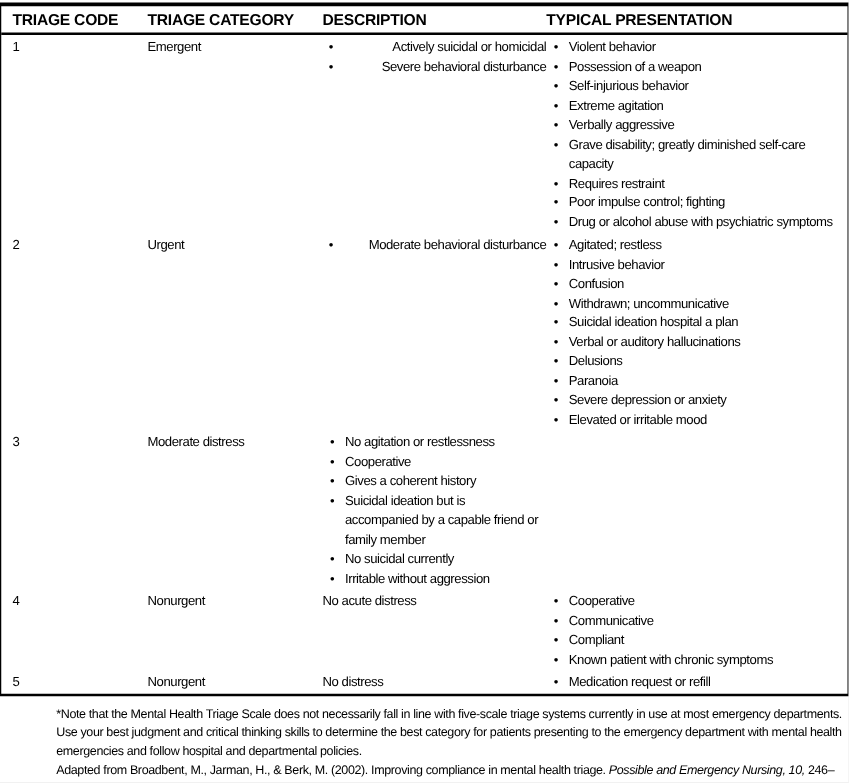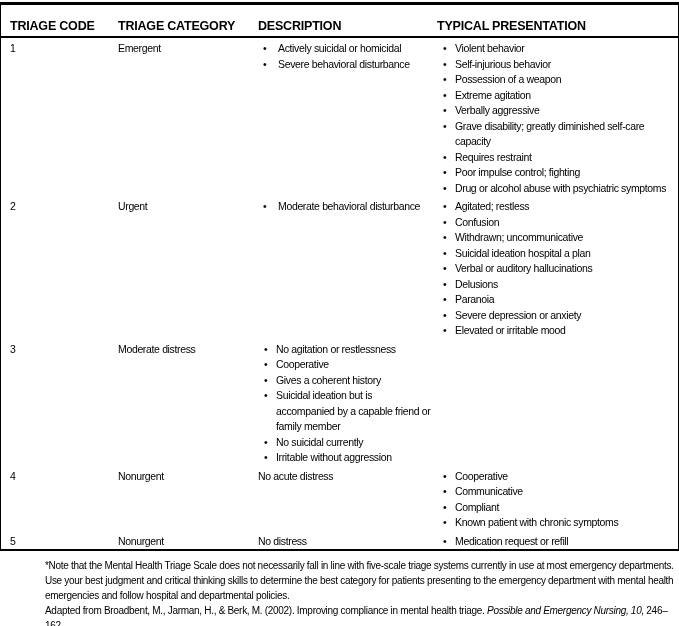--- a/index.html
+++ b/index.html
@@ -16,21 +16,21 @@
     margin-top: 2px;
     border-top: 3px solid #000;
     border-left: 1px solid #000;
     border-right: 1px solid #000;
     border-bottom: 2px solid #000;
   }
   .row {
     display: grid;
     grid-template-columns: 117px 140px 179px auto;
   }
-  .hrow { border-bottom: 2px solid #000; margin-top: 10px; }
+  .hrow { border-bottom: 2px solid #000; }
   .hcell {
     font-weight: bold;
     font-size: 12.5px;
     letter-spacing: -0.2px;
     padding: 4px 0 3px 0;
     white-space: nowrap;
   }
   .c1pad { padding-left: 9px; }
   .brow .cell {
     font-size: 10.5px;
@@ -49,21 +49,21 @@
   }
   .blist .bullet::before {
     content: "\2022";
     position: absolute;
     left: 5px;
     top: 0;
   }
   .c4 .blist .bullet { padding-left: 18px; padding-right: 4px; }
   .c4 .blist .bullet::before { left: 6px; }
   .desc-text { display: block; max-width: 160px; }
-  .c3 .blist .bullet { max-width: 170px; }
+  .c3 .blist .bullet { max-width: 170px; text-align: right; }
   .footnote {
     margin-top: 7px;
     font-size: 10px;
     letter-spacing: -0.3px;
     line-height: 15px;
     padding-left: 45px;
   }
   .footnote p { margin: 0; }
 </style>
 </head>
@@ -85,22 +85,22 @@
       <div class="cell">Emergent</div>
       <div class="cell c3">
         <ul class="blist">
             <li class="bullet">Actively suicidal or homicidal</li>
             <li class="bullet">Severe behavioral disturbance</li>
           </ul>
       </div>
       <div class="cell c4">
         <ul class="blist">
             <li class="bullet">Violent behavior</li>
+            <li class="bullet">Possession of a weapon</li>
             <li class="bullet">Self-injurious behavior</li>
-            <li class="bullet">Possession of a weapon</li>
             <li class="bullet">Extreme agitation</li>
             <li class="bullet">Verbally aggressive</li>
             <li class="bullet">Grave disability; greatly diminished self-care capacity</li>
             <li class="bullet">Requires restraint</li>
             <li class="bullet">Poor impulse control; fighting</li>
             <li class="bullet">Drug or alcohol abuse with psychiatric symptoms</li>
           </ul>
       </div>
     </div>
 
@@ -108,20 +108,21 @@
       <div class="cell c1pad">2</div>
       <div class="cell">Urgent</div>
       <div class="cell c3">
         <ul class="blist">
             <li class="bullet">Moderate behavioral disturbance</li>
           </ul>
       </div>
       <div class="cell c4">
         <ul class="blist">
             <li class="bullet">Agitated; restless</li>
+            <li class="bullet">Intrusive behavior</li>
             <li class="bullet">Confusion</li>
             <li class="bullet">Withdrawn; uncommunicative</li>
             <li class="bullet">Suicidal ideation hospital a plan</li>
             <li class="bullet">Verbal or auditory hallucinations</li>
             <li class="bullet">Delusions</li>
             <li class="bullet">Paranoia</li>
             <li class="bullet">Severe depression or anxiety</li>
             <li class="bullet">Elevated or irritable mood</li>
           </ul>
       </div>

